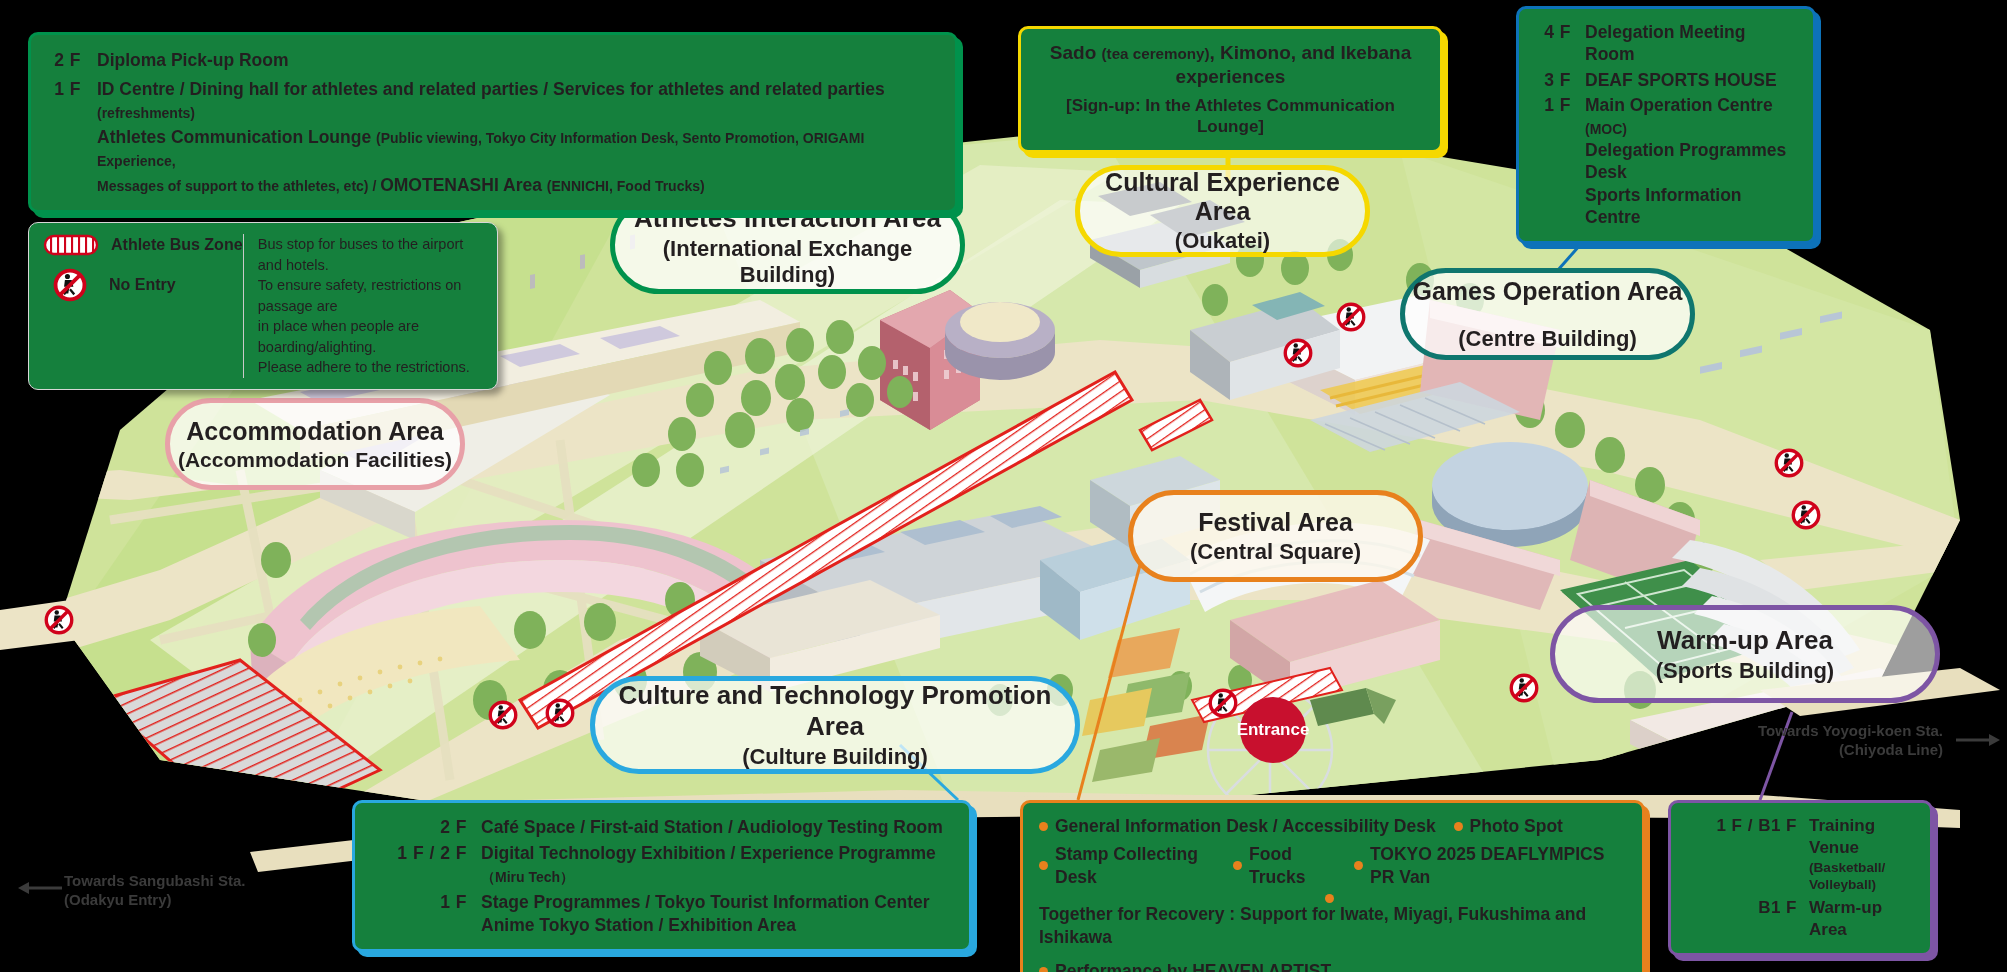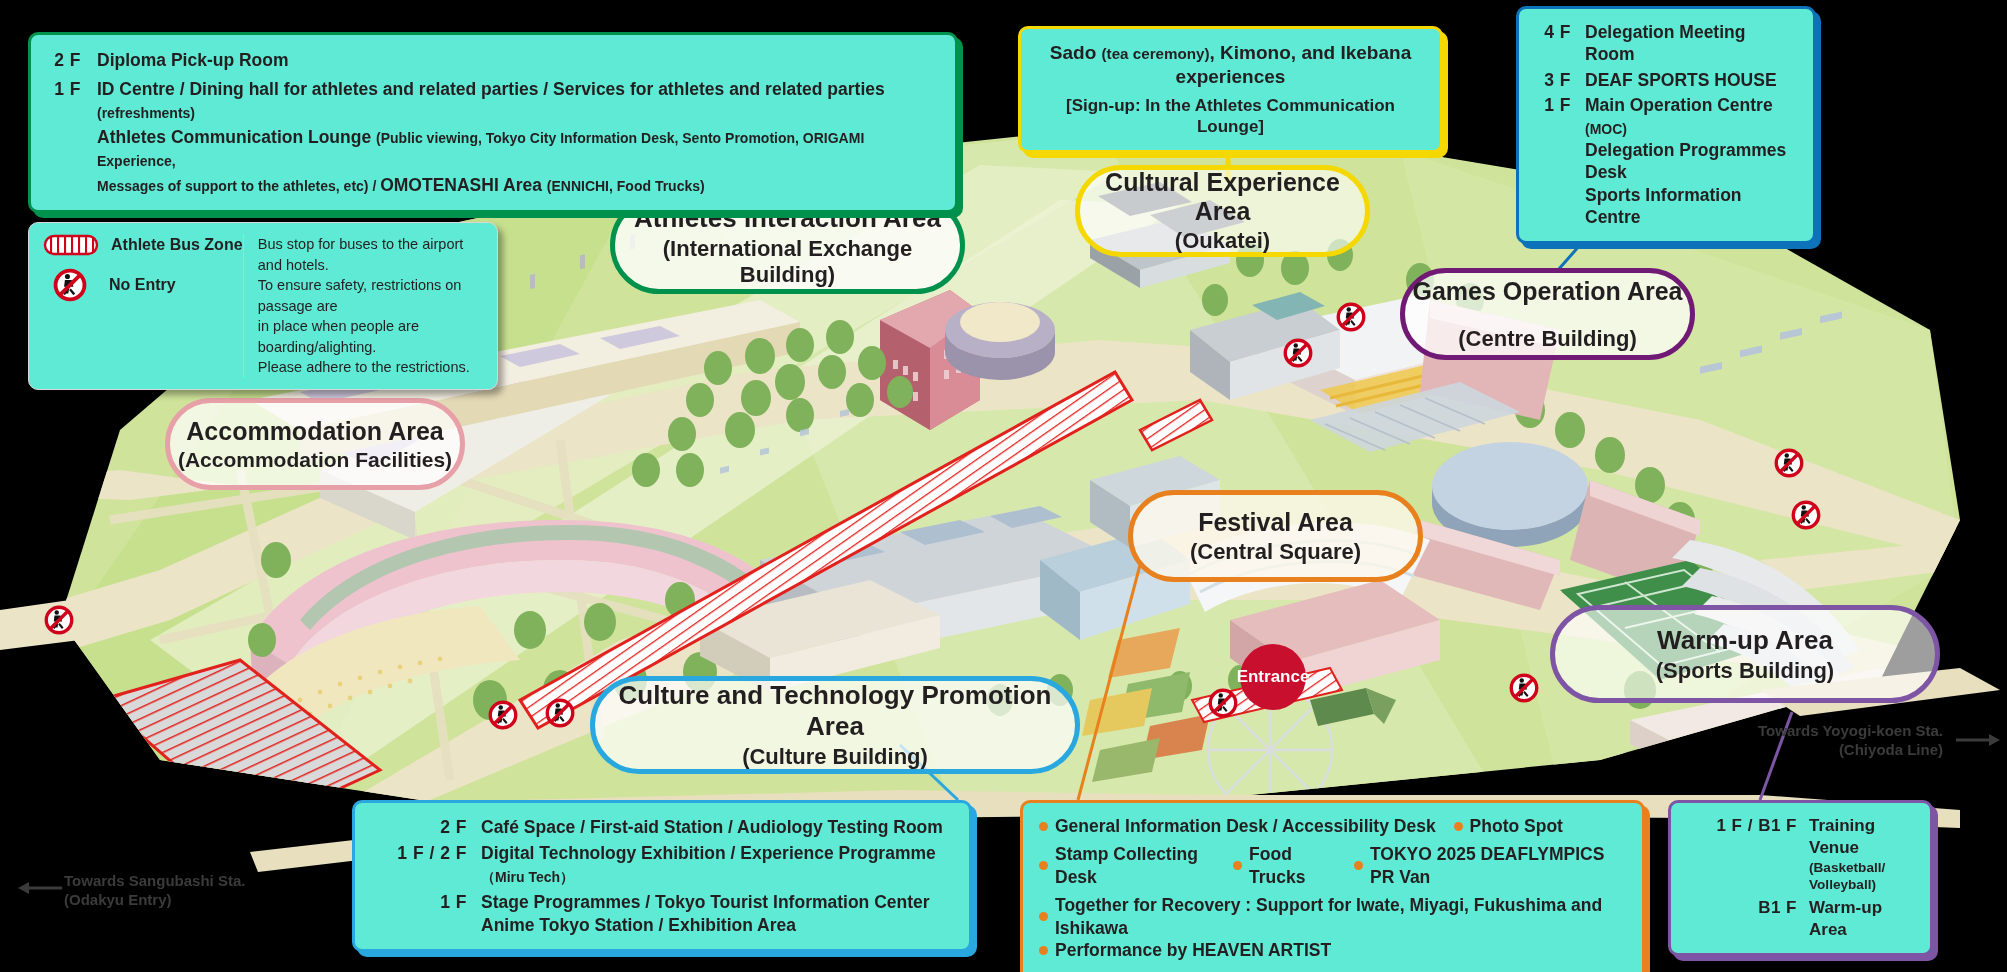--- a/index.html
+++ b/index.html
@@ -4,21 +4,21 @@
 <title>Venue Map</title>
 <style>
   html,body{margin:0;padding:0;background:#000;}
   body{font-family:"Liberation Sans",sans-serif;}
   #stage{position:relative;width:2007px;height:972px;background:#000;overflow:hidden;}
 
   
   #map-art{position:absolute;inset:0;}
 
   
-  .callout{position:absolute;background:#5eead4;border-radius:10px;box-sizing:border-box;
+  .callout{position:absolute;background:#15803d;border-radius:10px;box-sizing:border-box;
            color:#231f20;line-height:1.28;}
   .callout.green {border:3px solid #00924c; box-shadow:5px 5px 0 #00924c;}
   .callout.yellow{border:3px solid #f5d800; box-shadow:5px 5px 0 #f5d800;}
   .callout.blue  {border:3px solid #0d72b9; box-shadow:5px 5px 0 #0d72b9;}
   .callout.cyan  {border:3px solid #29a8df; box-shadow:5px 5px 0 #29a8df;}
   .callout.orange{border:3px solid #e8811d; box-shadow:5px 5px 0 #e8811d;}
   .callout.purple{border:3px solid #7d55a4; box-shadow:5px 5px 0 #7d55a4;}
   .callout.plain {border:1px solid #d7d7d7; box-shadow:5px 5px 6px rgba(0,0,0,.35);}
 
   .frow{display:flex;align-items:flex-start;}
@@ -503,21 +503,21 @@
         <g fill="#111">
           <circle cx="17" cy="10" r="3"></circle>
           <path d="M14 14 L22 14 L24 22 L21 22 L20 18 L18 30 L15 30 L16 22 L13 22 Z"></path>
           <path d="M12 30 L16 24 L18 26 L14 32 Z"></path>
           <path d="M21 24 L26 30 L24 32 L19 26 Z"></path>
         </g>
         <line x1="8" y1="32" x2="32" y2="8" stroke="#d0021b" stroke-width="4.5"></line>
       </g>
     </svg>
 
-  <div class="entrance" style="left:1240px;top:644px;text-align:right;">
+  <div class="entrance" style="left:1240px;top:697px;text-align:right;">
     <span>Entrance</span>
   </div>
 
   <div class="dirlabel" style="left:64px;top:872px;">
     <div>Towards Sangubashi Sta.</div>
     <div>(Odakyu Entry)</div>
   </div>
   <svg style="position:absolute;left:18px;top:880px;width:44px;height:16px;" viewBox="0 0 44 16">
     <line x1="44" y1="8" x2="8" y2="8" stroke="#3b3b3b" stroke-width="3"></line>
     <polygon points="0,8 11,2 11,14" fill="#3b3b3b"></polygon>
@@ -535,21 +535,21 @@
   <div class="pill" style="left:610px;top:196px;width:355px;height:98px;border:5px solid #00924c;background:rgba(255,255,255,.78);">
     <div class="t1" style="font-size:26px;">Athletes Interaction Area</div>
     <div class="t2" style="font-size:22px;margin-top:2px;">(International Exchange Building)</div>
   </div>
 
   <div class="pill" style="left:1075px;top:165px;width:295px;height:92px;border:5px solid #f5d800;background:rgba(255,255,255,.62);">
     <div class="t1" style="font-size:25px;">Cultural Experience Area</div>
     <div class="t2" style="font-size:22px;margin-top:2px;">(Oukatei)</div>
   </div>
 
-  <div class="pill" style="left:1400px;top:268px;width:295px;height:92px;border:5px solid #701a75;background:rgba(255,255,255,.72);">
+  <div class="pill" style="left:1400px;top:268px;width:295px;height:92px;border:5px solid #0f766e;background:rgba(255,255,255,.72);">
     <div class="t1" style="font-size:25px;">Games Operation Area</div>
     <div class="t2" style="font-size:22px;margin-top:20px;">(Centre Building)</div>
   </div>
 
   <div class="pill" style="left:1128px;top:490px;width:295px;height:92px;border:5px solid #e8811d;background:rgba(253,248,235,.80);">
     <div class="t1" style="font-size:25px;">Festival Area</div>
     <div class="t2" style="font-size:22px;margin-top:2px;">(Central Square)</div>
   </div>
 
   <div class="pill" style="left:165px;top:398px;width:300px;height:92px;border:5px solid #e8a0a8;background:rgba(255,255,255,.72);">
@@ -679,21 +679,21 @@
       <span class="ft">Photo Spot</span>
     </div>
     <div class="bline" style="margin-bottom:6px;">
       <span class="bullet"></span>
       <span class="ft">Stamp Collecting Desk</span>
       <span class="bullet" style="margin-left:16px;"></span>
       <span class="ft">Food Trucks</span>
       <span class="bullet" style="margin-left:16px;"></span>
       <span class="ft">TOKYO 2025 DEAFLYMPICS PR Van</span>
     </div>
-    <div class="bline" style="margin-bottom:0;">
+    <div class="bline" style="margin-bottom:12px;flex-direction:column;">
       <span class="bullet"></span>
       <span class="ft">Together for Recovery : Support for Iwate, Miyagi, Fukushima and Ishikawa</span>
     </div>
     <div class="bline" style="margin-bottom:6px;">
       <span class="bullet"></span>
       <span class="ft">Performance by HEAVEN ARTIST</span>
     </div>
 
   </div>
 

